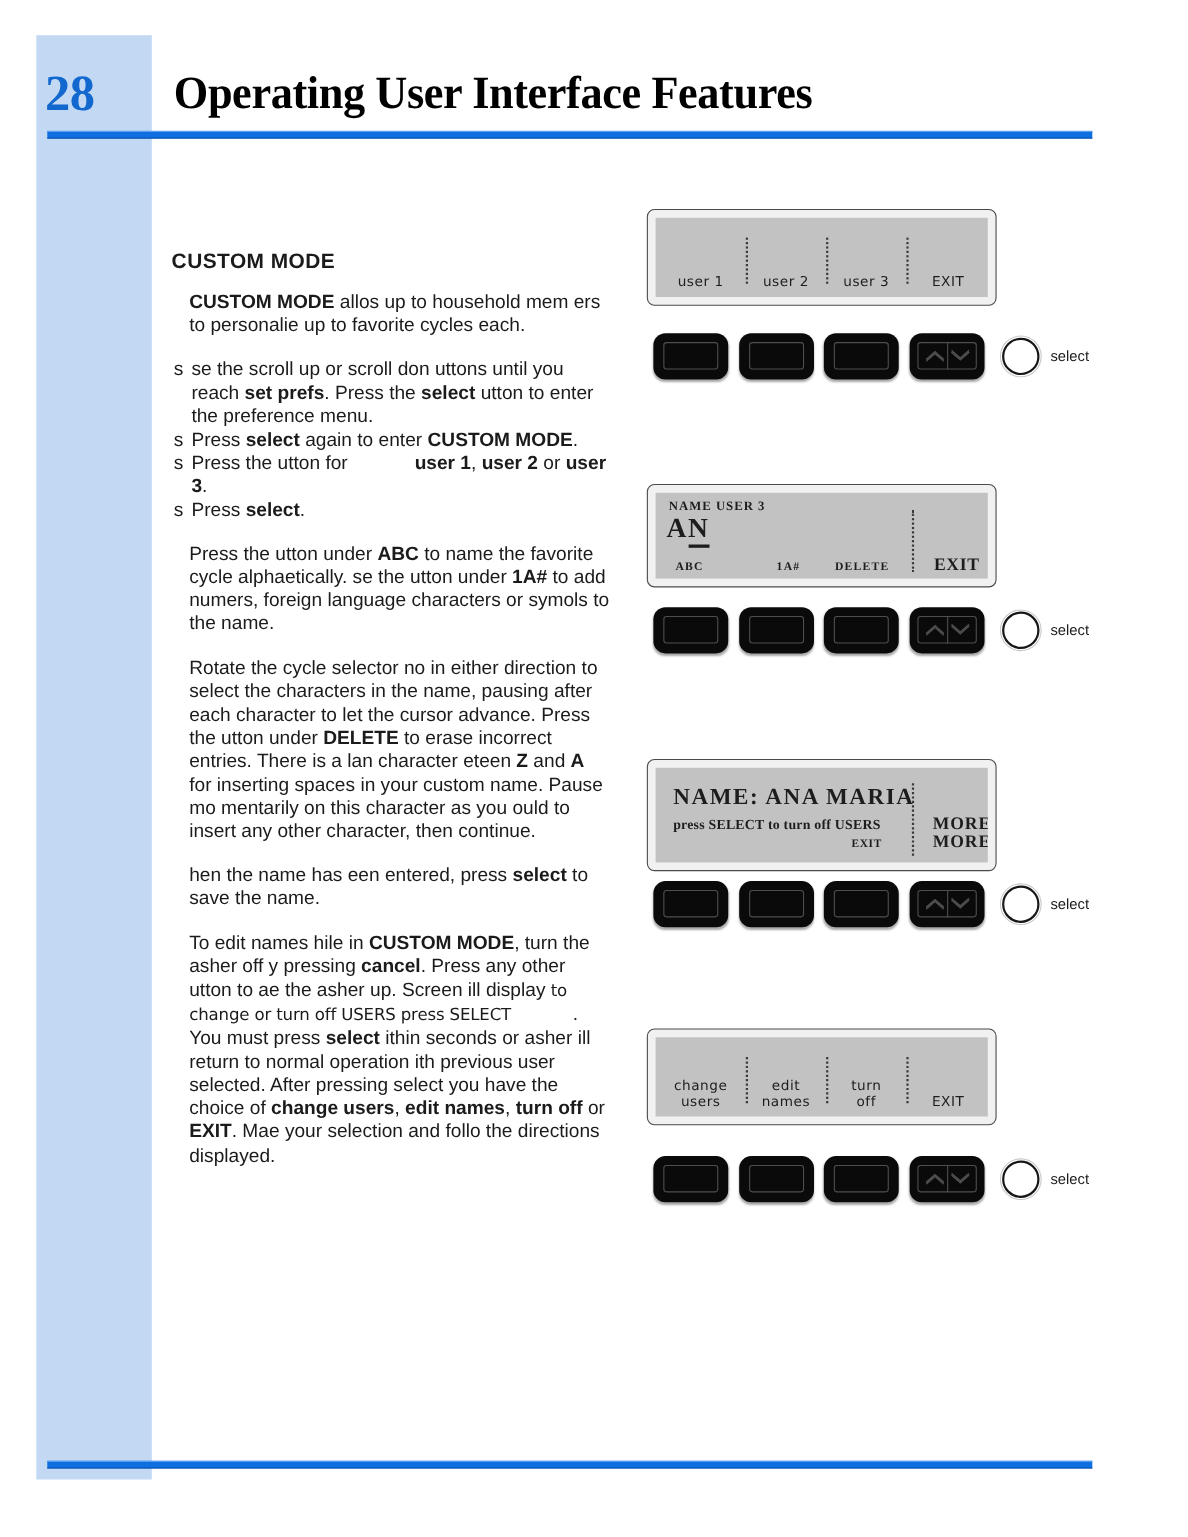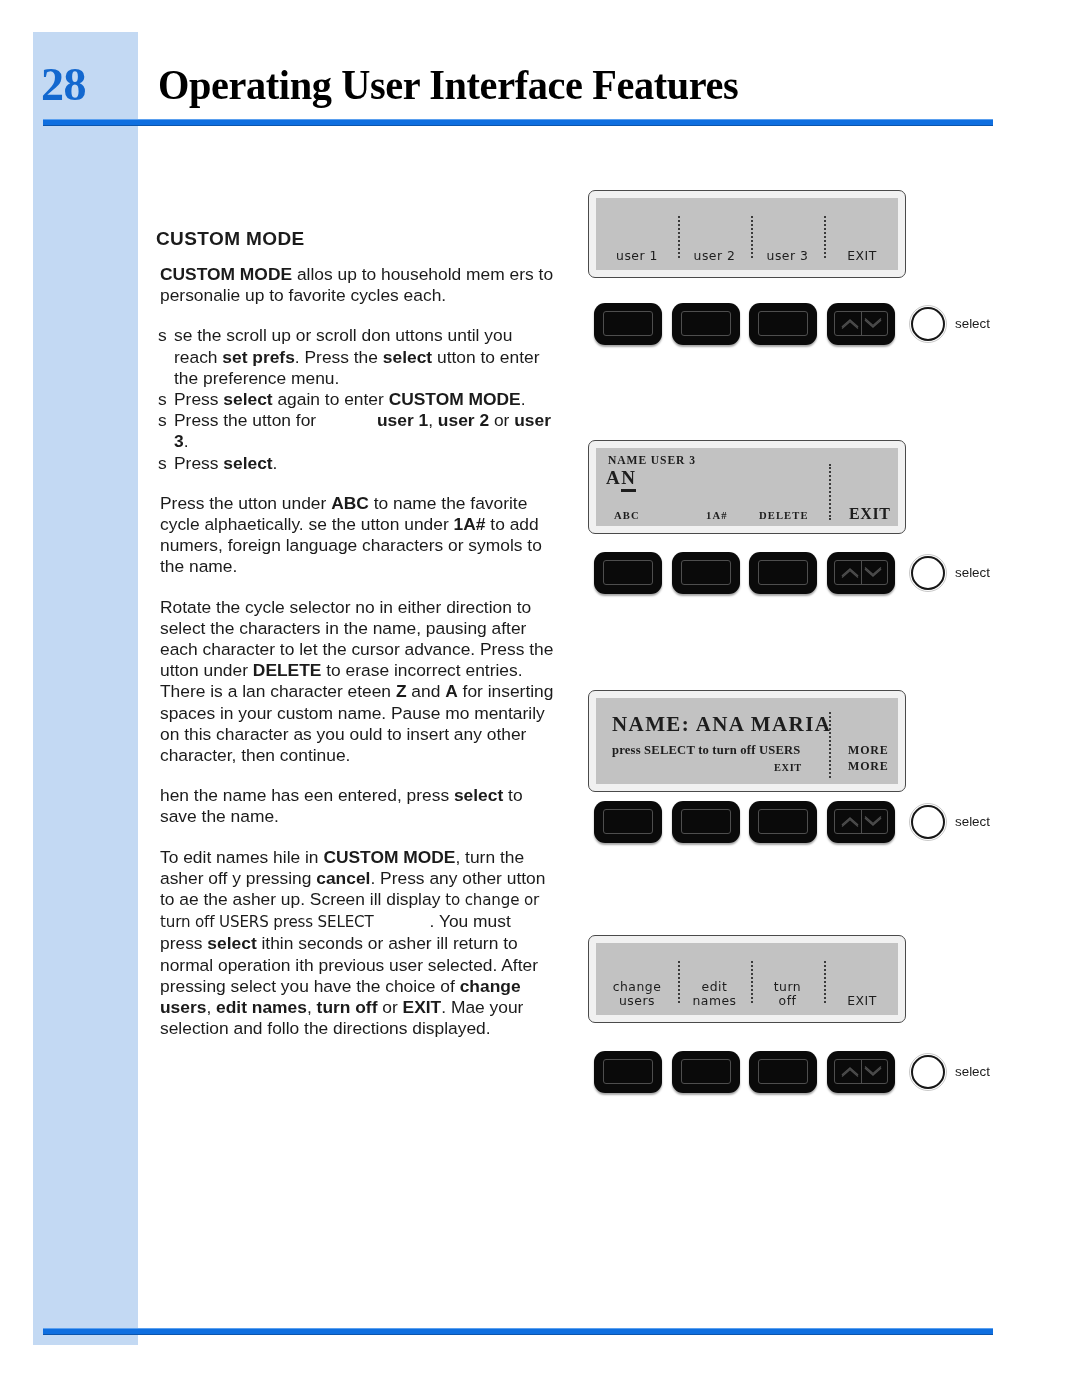--- a/index.html
+++ b/index.html
@@ -89,21 +89,21 @@
   }
   .section-heading {
     font-size: 19px;
     font-weight: bold;
     letter-spacing: 0.4px;
     margin: 0 0 14px 0;
   }
   .para {
     font-size: 17.4px;
     line-height: 21.2px;
-    margin: 0 0 19px 4px;
+    margin: 0 0 19px 16px;
   }
   .para b { font-weight: bold; }
 
   .bullet-list {
     margin: 0 0 19px 0;
     padding: 0;
     list-style: none;
   }
   .bullet-list li {
     position: relative;
@@ -185,21 +185,21 @@
   .name-screen { height: 78px; }
   .name-screen .vsep { top: 16px; height: 56px; }
   .lcd-title {
     top: 6px; left: 12px;
     font-size: 11.6px;
     letter-spacing: 0.9px;
     font-weight: bold;
   }
   .lcd-bigchars {
     top: 19px; left: 10px;
-    font-size: 19px;
+    font-size: 25px;
     font-weight: bold;
     letter-spacing: 1.5px;
   }
   .lcd-bigchars .cursor-char {
     border-bottom: 3px solid #1d1d1d;
     padding-bottom: 1px;
   }
   .lcd-softkey {
     bottom: 5px;
     font-size: 10.6px;
@@ -229,21 +229,21 @@
     letter-spacing: 0.2px;
   }
   .confirm-exit {
     top: 64px; left: 178px;
     font-size: 10.4px;
     font-weight: bold;
     letter-spacing: 0.6px;
   }
   .confirm-more {
     top: 44px; left: 252px;
-    font-size: 12px;
+    font-size: 16px;
     font-weight: bold;
     letter-spacing: 0.8px;
     line-height: 16px;
     text-align: center;
   }
 
   
   .button-row {
     position: absolute;
     left: 0;

